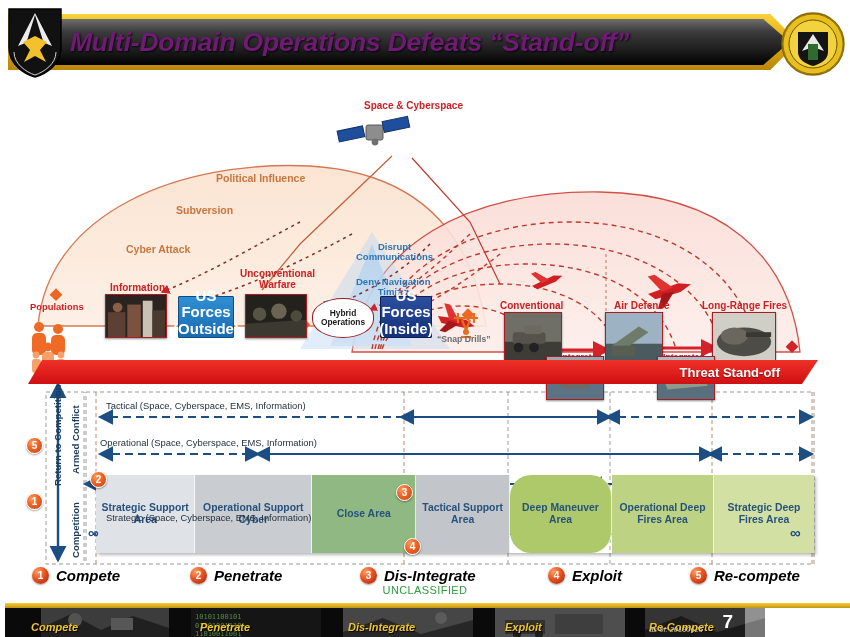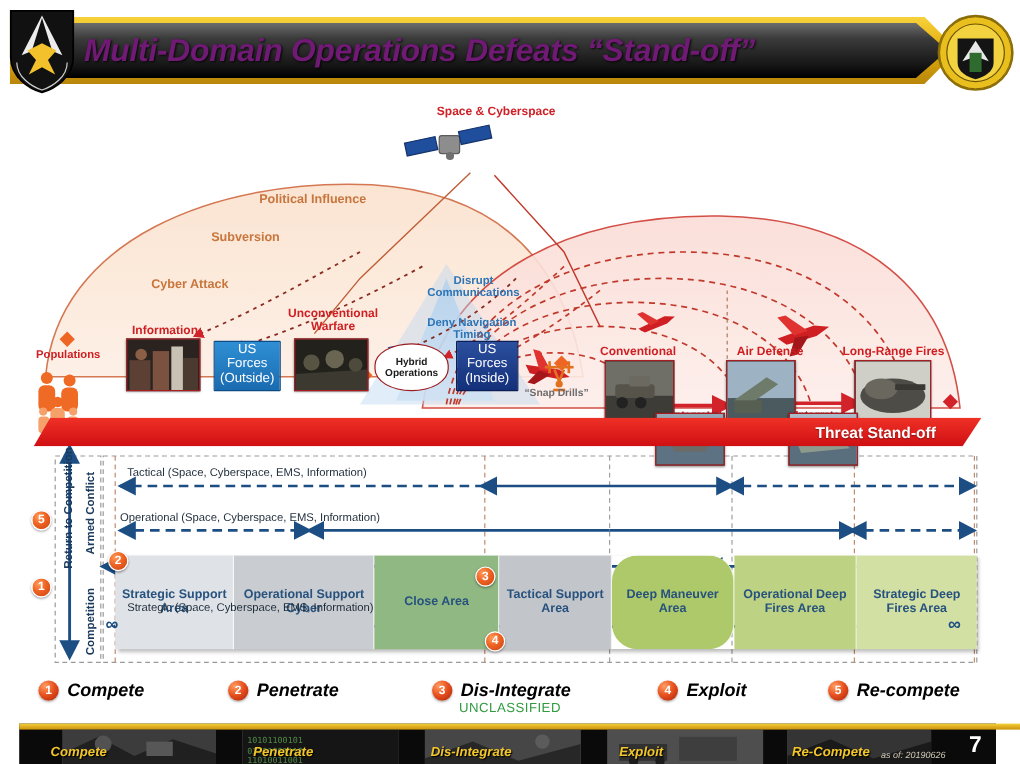--- a/index.html
+++ b/index.html
@@ -29,43 +29,43 @@
     color: #701a75; font-size: 26.5px; font-weight: bold; font-style: italic;
     letter-spacing: -0.2px; text-shadow: 1px 1px 2px rgba(0,0,0,.8);
     white-space: nowrap;
   }
   
   .patch { position: absolute; left: 6px; top: 6px; width: 58px; height: 74px; }
   
   .seal { position: absolute; left: 780px; top: 6px; width: 66px; height: 72px; }
 
   
-  #canvas { position: absolute; left: 0; top: 82px; width: 729px; height: 475px; }
+  #canvas { position: absolute; left: 0; top: 94px; width: 729px; height: 475px; }
   #svgmain { position: absolute; left:0; top:0; width: 850px; height: 475px; }
 
   .lbl { position: absolute; white-space: nowrap; font-weight: bold; pointer-events: none; }
 
   
   .lbl-arc { color: #c8763d; font-size: 10.5px; }
   .lbl-red { color: #cf1f22; font-size: 10px; }
   .lbl-blue-on-sky { color: #2a6aa8; font-size: 9.5px; text-align: center; line-height: 1.08; }
   .lbl-space { color: #cf2026; font-size: 10px; }
 
   
   .photo {
     position: absolute; border: 1.6px solid #a81d22; overflow: hidden;
     background: #3a3a3a; box-shadow: 0 1px 2px rgba(0,0,0,.45);
   }
   .photo .ph-in { width:100%; height:100%; display:block; }
 
   
   .bluebox {
     position: absolute; background: linear-gradient(180deg,#2f8fd4 0%,#1a6bb0 100%);
-    border: 1px solid #0d4d85; color: #fff; font-size: 11px; font-weight: normal;
-    display: flex; align-items: flex-start; justify-content: center; text-align: center;
+    border: 1px solid #0d4d85; color: #fff; font-size: 15px; font-weight: bold;
+    display: flex; align-items: flex-end; justify-content: center; text-align: center;
     line-height: 1.1; border-radius: 1px;
   }
   .bluebox.dark { background: linear-gradient(180deg,#2b4f9e 0%,#14307a 100%); border-color:#0c1f54; }
 
   
   .cloud {
     position:absolute; background:#fff; border:1.8px solid #9c1b20;
     color:#1b1b1b; font-size:8.4px; font-weight:bold; line-height:1.05;
     display:flex; align-items:center; justify-content:center; text-align:center;
     border-radius: 50% / 46%;
@@ -123,21 +123,21 @@
     background: radial-gradient(circle at 33% 28%, #ff9d63 0%, #e8521f 45%, #a81f08 100%);
     color:#fff; font-size:10px; font-weight:bold;
     display:flex; align-items:center; justify-content:center;
     box-shadow: 0 1px 2px rgba(0,0,0,.35);
   }
   .leg-text { color:#000; font-size:15px; font-weight:bold; font-style:italic; white-space:nowrap; }
   #unclass { position:absolute; left:0; top:584px; width:850px; text-align:center;
              color:#2e9b3f; font-size:11px; letter-spacing:.4px; }
 
   
-  #footer { position:absolute; left:16px; top:603px; width:814px; height:34px; background:#0a0a0a; }
+  #footer { position:absolute; left:5px; top:603px; width:740px; height:34px; background:#0a0a0a; }
   .foot-gold { position:absolute; left:0; top:0; width:850px; height:5px;
                background: linear-gradient(180deg,#f5cf3a,#c9920b); }
   .film { position:absolute; top:5px; height:29px; overflow:hidden; opacity:.62;
           background:#6a6a6a; }
   .foot-word { position:absolute; top:18px; color:#f2c62a; font-size:11px;
                font-weight:bold; font-style:italic; text-shadow:1px 1px 1px #000; }
   #foot-date { position:absolute; right:42px; top:22px; color:#cfc9b6;
                font-size:7.5px; font-style:italic; }
   #foot-page { position:absolute; right:12px; top:8px; color:#fff;
                font-size:19px; font-weight:bold; }

